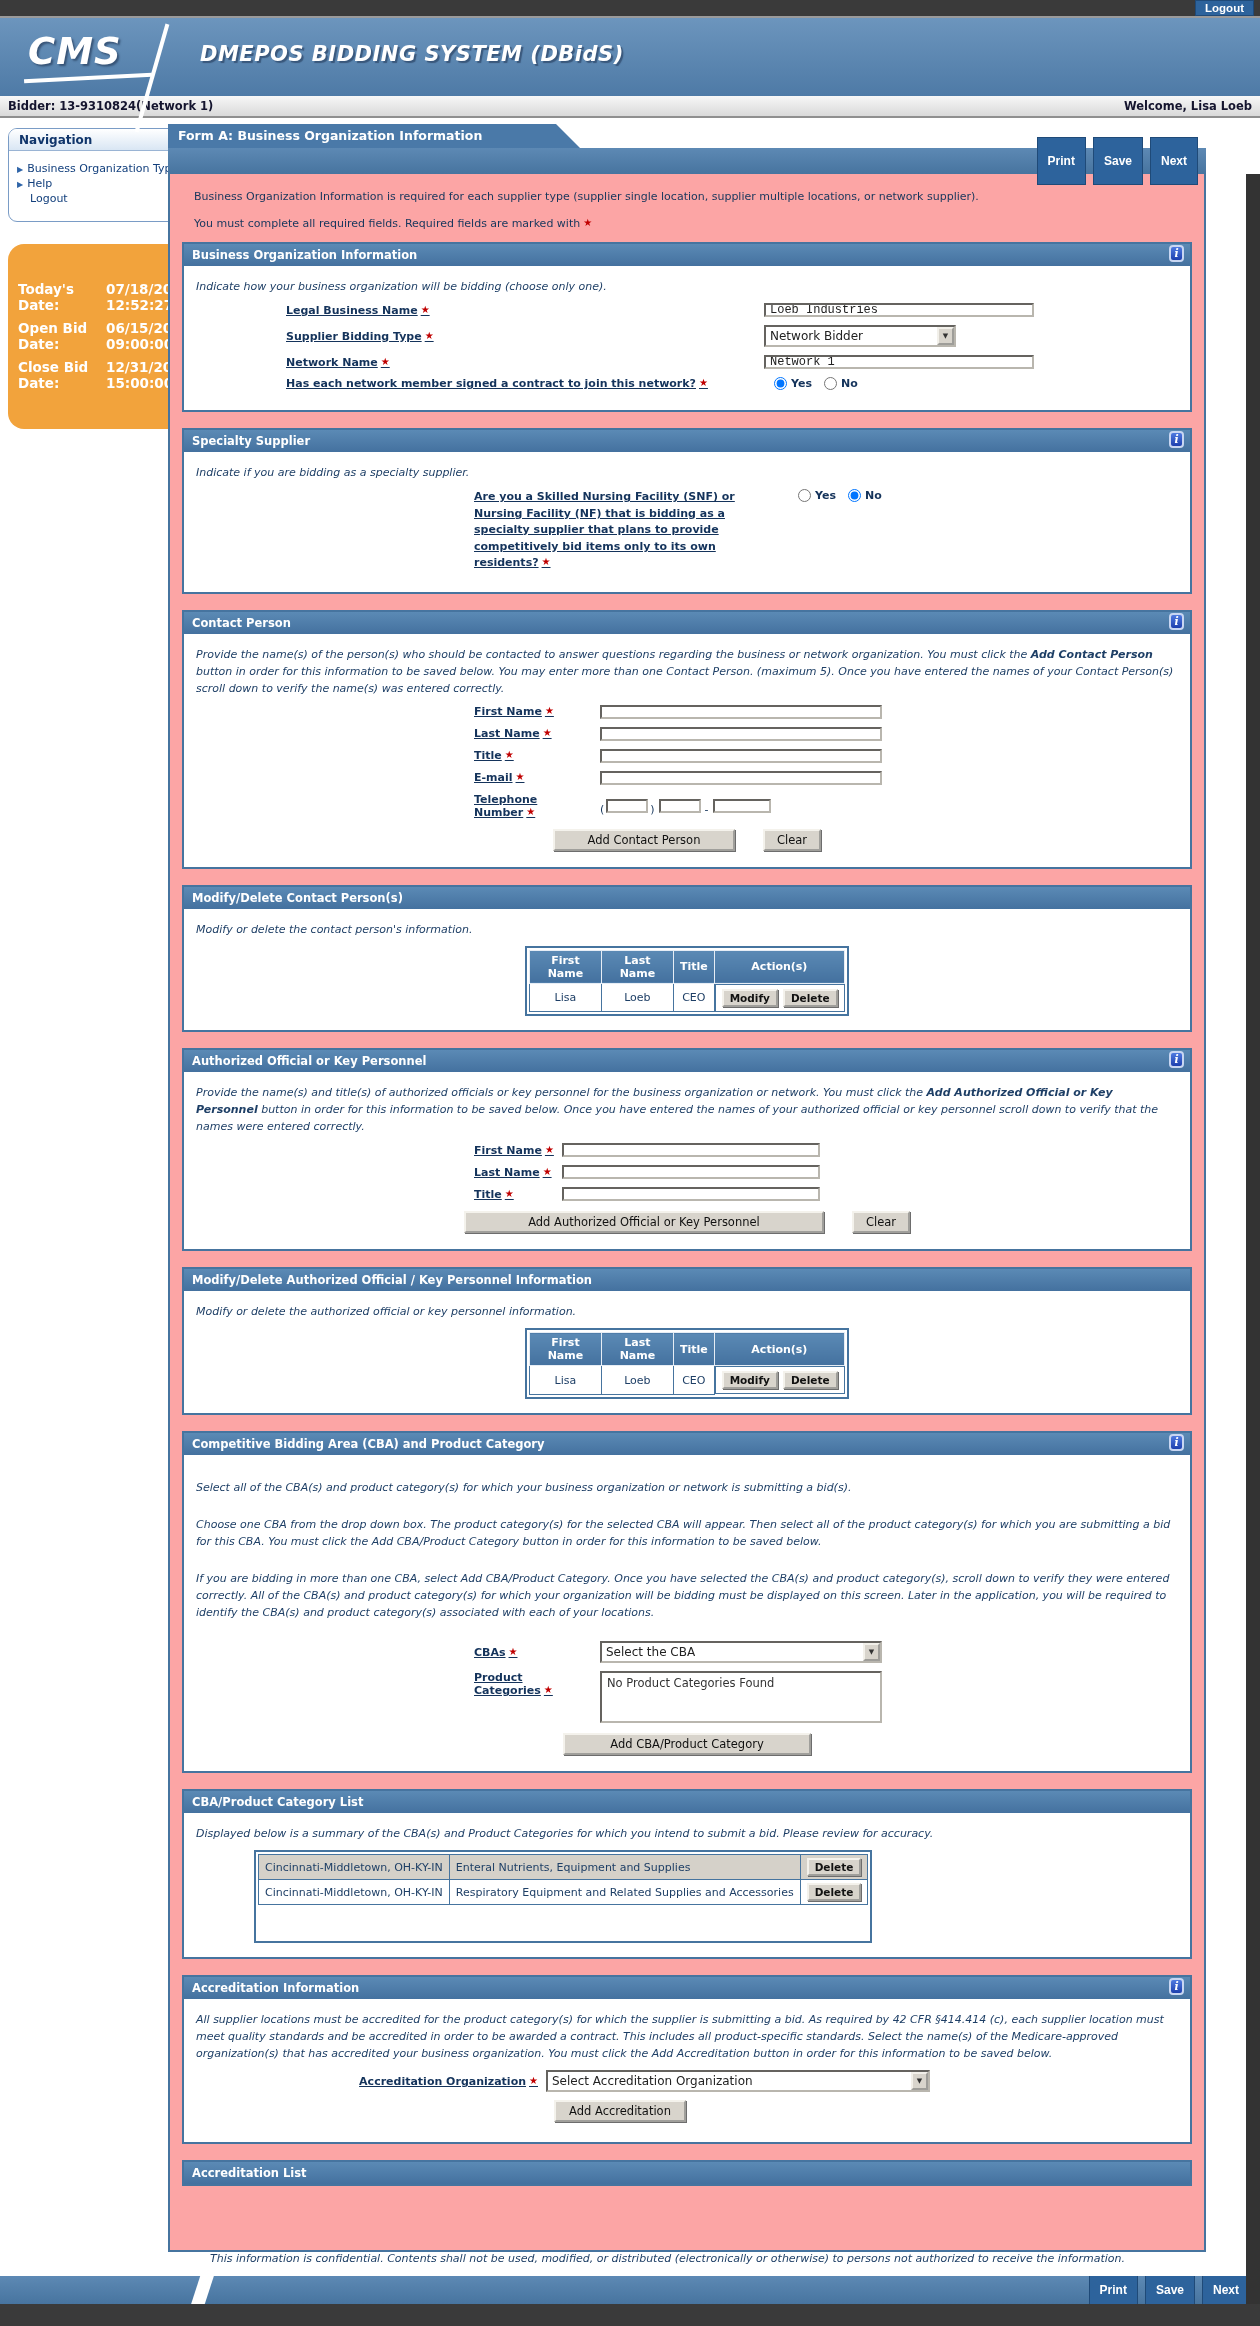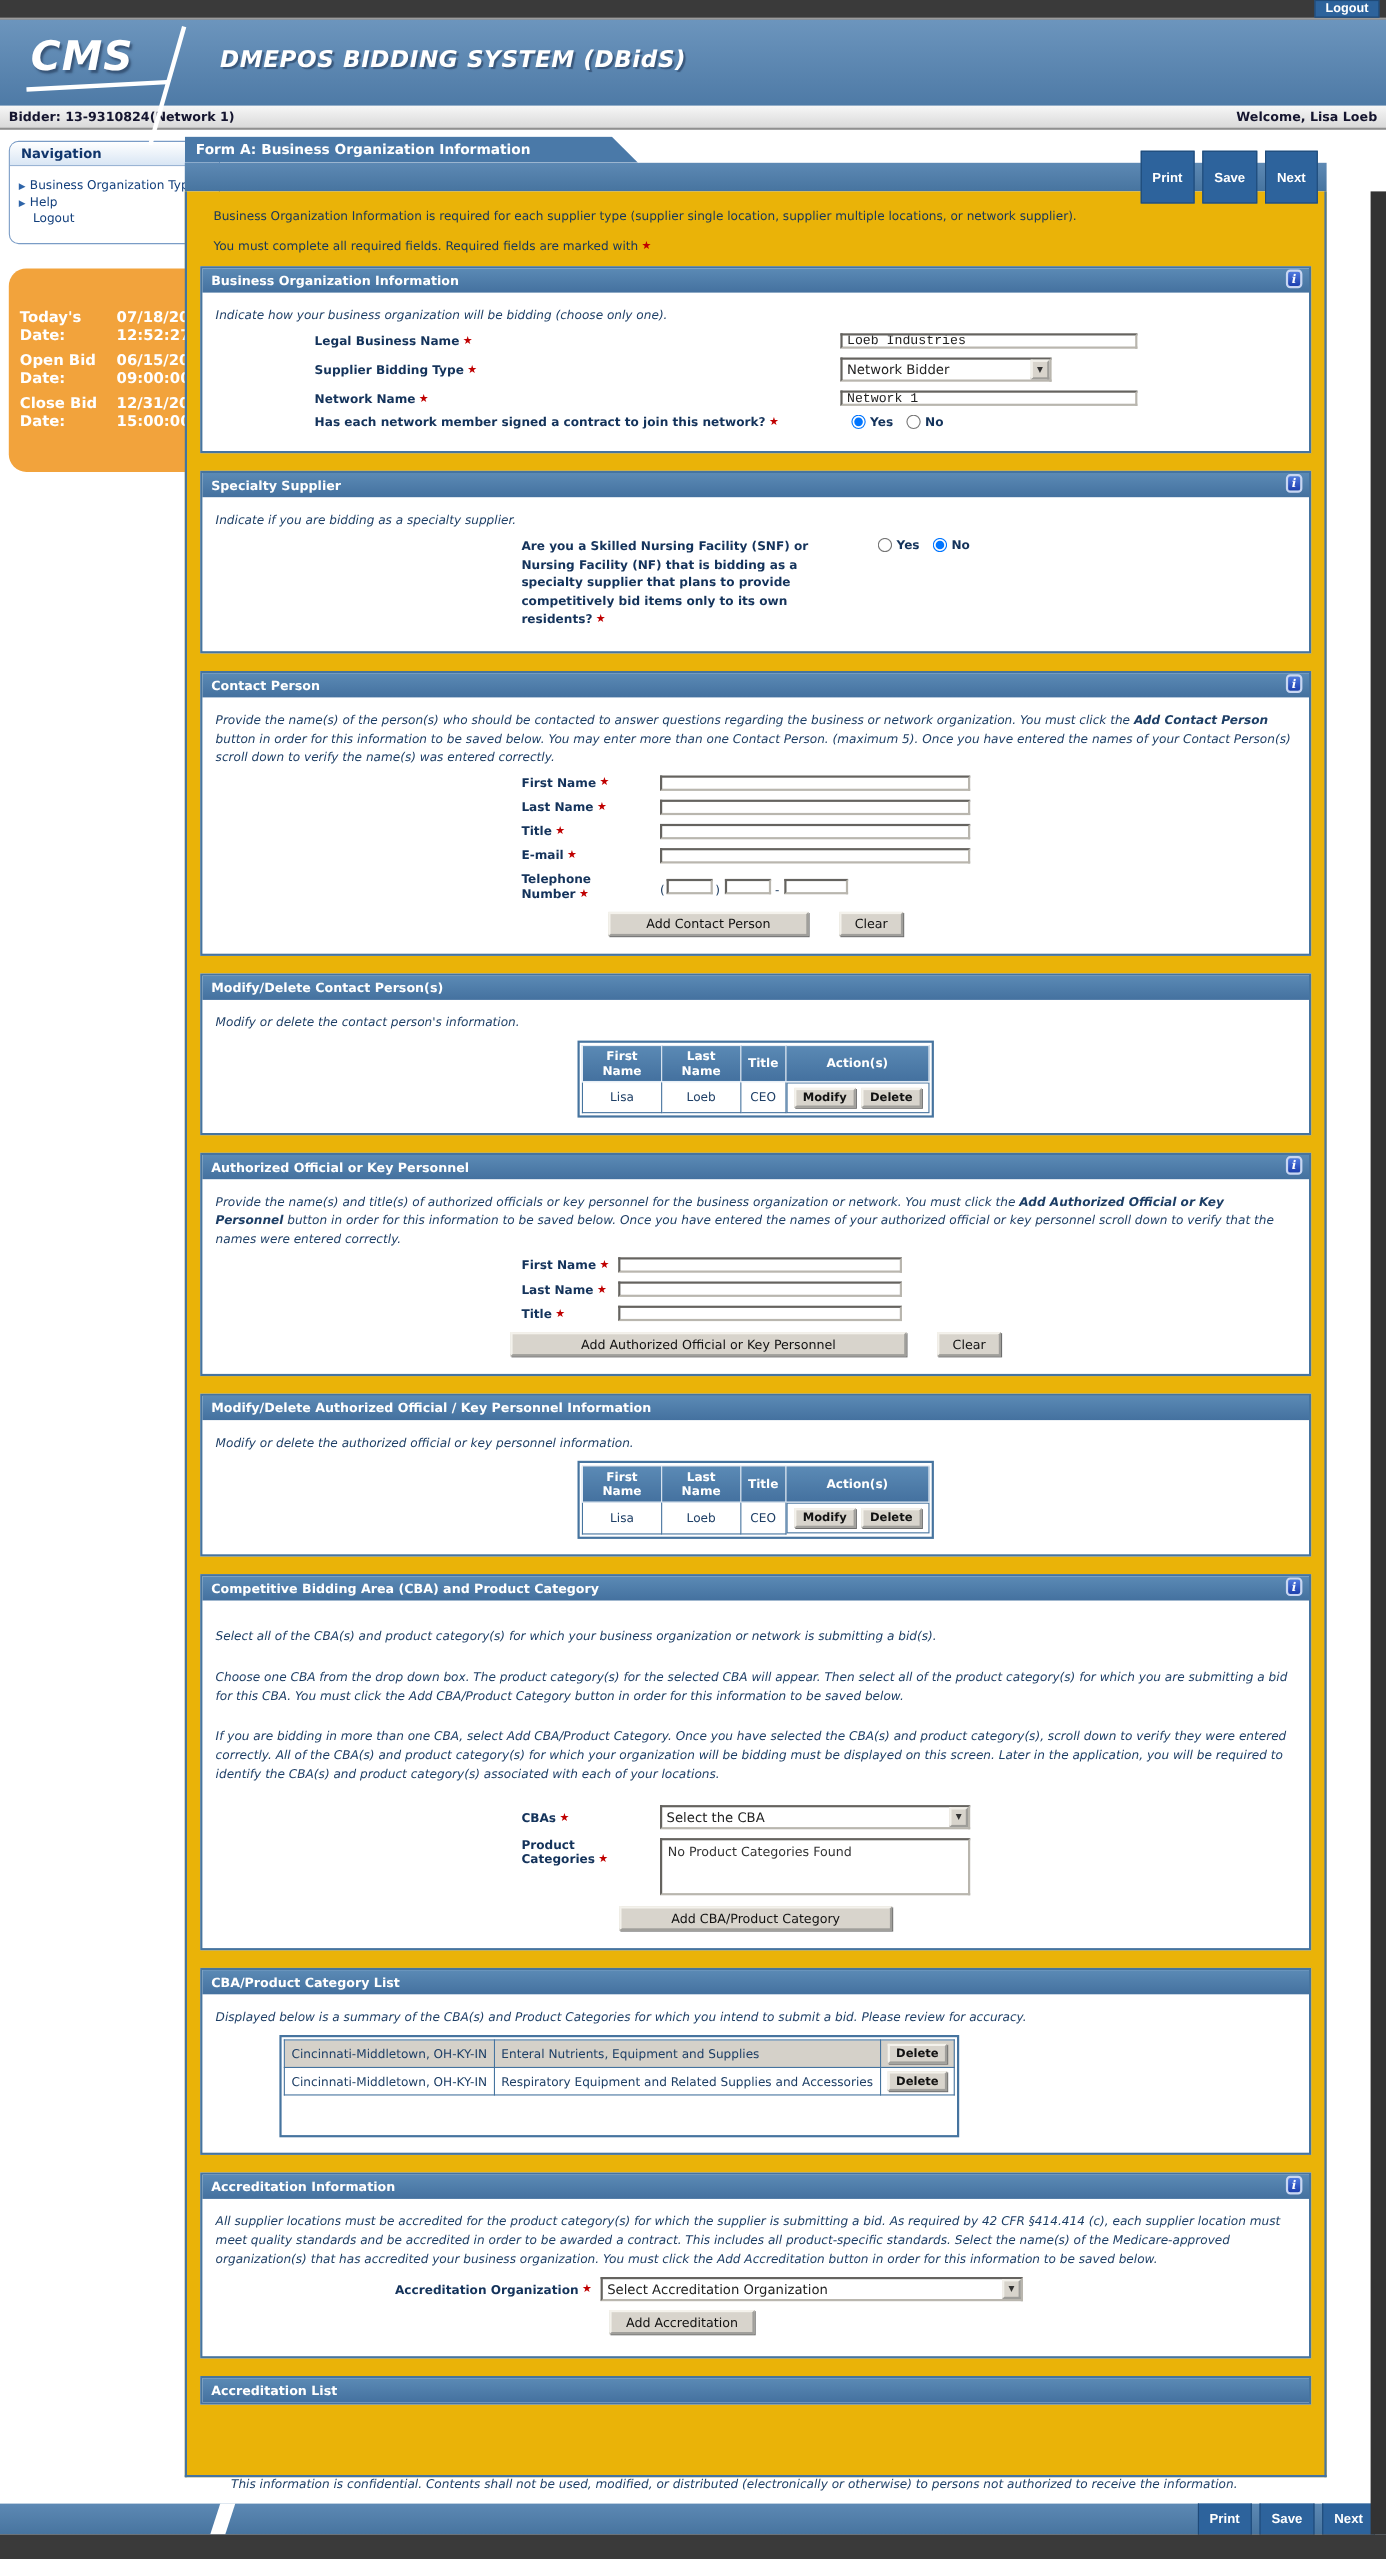--- a/index.html
+++ b/index.html
@@ -51,39 +51,39 @@
   .dval { line-height:1.18; }
 
   
   .tab { width:412px; background:#4a79a8; color:#fff; font-weight:bold; font-size:12.5px;
          padding:4px 10px 5px; clip-path:polygon(0 0, calc(100% - 24px) 0, 100% 100%, 0 100%); }
   .toolbar { height:26px; background:linear-gradient(#5d89b4,#47749f);
              display:flex; justify-content:flex-end; align-items:center; gap:7px;
              padding-right:8px; }
   .content { height:2078px; overflow:hidden; border-left:2px solid #46749f;
              border-right:2px solid #46749f; border-bottom:2px solid #46749f;
-             background:#eab308; padding:2px 12px 10px; }
+             background:#fca5a5; padding:2px 12px 10px; }
 
   .intro { margin:14px 0 12px 12px; color:#16365c; }
   .star { color:#c00000; font-size:10px; margin-left:3px; position:relative; top:-1px; }
 
   
   .sec { border:2px solid #46749f; margin-bottom:16px; background:#fff; }
   .sec-h { background:linear-gradient(#5b8ab5,#44719f); color:#fff; font-weight:bold;
            font-size:11.5px; padding:4px 8px; position:relative; }
   .info { position:absolute; right:6px; top:1px; width:15px; height:17px;
           background:linear-gradient(#4f7ae0,#1d3fae); border:2px solid #c8d6f2;
           border-radius:4px; color:#fff; font-weight:bold; font-style:italic;
           font-family:"DejaVu Serif", serif; font-size:11px; text-align:center;
           line-height:13px; cursor:pointer; }
   .sec-b { padding:4px 10px 12px; }
   .desc { font-style:italic; color:#1e3f66; margin:8px 2px; line-height:1.55; }
 
   .frow { display:flex; align-items:center; margin:8px 0; }
-  .flabel { font-weight:bold; color:#14335b; }
+  .flabel { font-weight:bold; color:#14335b;text-decoration:underline; }
   .boi .flabel { margin-left:92px; width:478px; }
   .con .flabel { margin-left:280px; width:126px; }
   .off .flabel { margin-left:280px; width:88px; }
   .cbaf .flabel { margin-left:280px; width:126px; }
 
   .tin { border:2px inset #b9b6ae; height:14px; font-size:12px; padding:1px 4px;
          font-family:Liberation Mono, monospace; color:#222; background:#fff; }
   .fsel { display:inline-flex; border:2px inset #b9b6ae; background:#fff; height:22px;
           align-items:stretch; cursor:pointer; }
   .fsel-txt { flex:1; font-size:12px; padding:2px 4px 0; white-space:nowrap; overflow:hidden; color:#222; }

